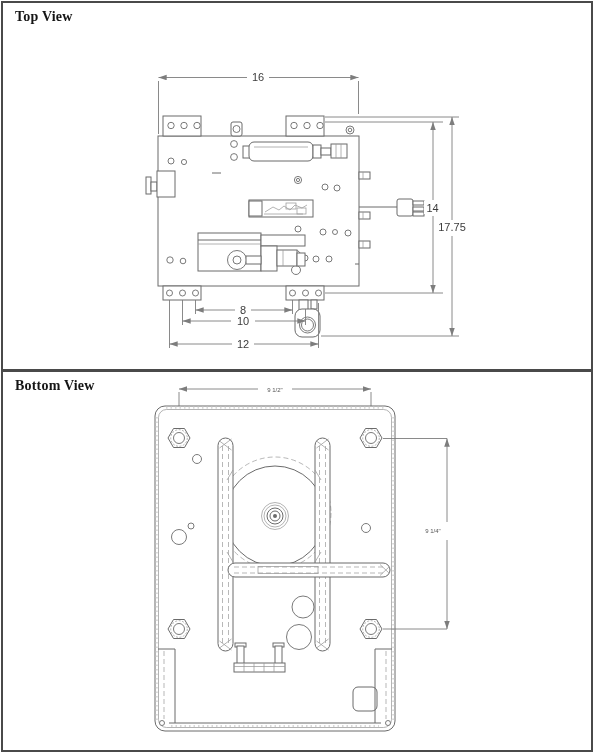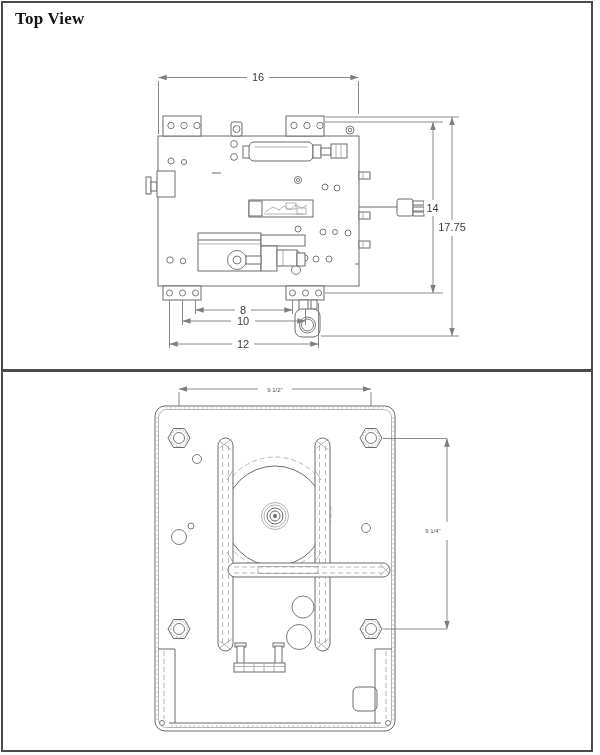--- a/index.html
+++ b/index.html
@@ -5,21 +5,21 @@
   html,body{margin:0;padding:0;background:#ffffff;}
   .page{position:relative;width:600px;height:755px;background:#fff;overflow:hidden;
         font-family:"Liberation Sans",sans-serif;}
   .frame{position:absolute;left:1px;top:1px;width:588px;height:747px;
          border:2px solid #4a4a4a;background:#fff;}
   .panel{position:relative;width:100%;}
   .panel-top{height:366px;}
   .panel-bottom{height:377px;border-top:3px solid #4a4a4a;}
   .panel h2{position:absolute;left:12px;top:6px;margin:0;z-index:3;
             font-family:"Liberation Serif",serif;font-weight:bold;
-            font-size:17px;color:#151515;letter-spacing:.2px;}
+            font-size:14px;color:#151515;letter-spacing:.2px;}
   .panel svg{position:absolute;left:0;top:0;z-index:1;}
   
   .part{fill:#ffffff;stroke:#6b6b6b;stroke-width:1;}
   .partln{fill:none;stroke:#6b6b6b;stroke-width:1;}
   .lite{fill:none;stroke:#9a9a9a;stroke-width:.75;}
   .hole{fill:#ffffff;stroke:#6b6b6b;stroke-width:.9;}
   .dim{fill:none;stroke:#7d7d7d;stroke-width:.9;}
   .dimtxt{fill:#3c3c3c;font-family:"Liberation Sans",sans-serif;font-size:11px;text-anchor:middle;}
   .dimtiny{fill:#555;font-family:"Liberation Sans",sans-serif;font-size:6px;text-anchor:middle;}
   .mask{fill:#ffffff;stroke:none;}
@@ -214,20 +214,21 @@
           <line class="dim" x1="318" y1="333" x2="456" y2="333"></line>
           <line class="dim" x1="449" y1="114" x2="449" y2="217" marker-start="url(#arrT)"></line>
           <line class="dim" x1="449" y1="233" x2="449" y2="333" marker-end="url(#arrT)"></line>
           <rect class="mask" x="433" y="217" width="32" height="14"></rect>
           <text class="dimtxt" x="449" y="228">17.75</text>
         </g>
       </svg>
     </section>
 
     <section class="panel panel-bottom">
+      <h2>Bottom View</h2>
       <svg width="588" height="377" viewBox="0 0 588 377">
         <defs>
           <marker id="arrB" markerWidth="9" markerHeight="6" refX="8.2" refY="2.8" orient="auto-start-reverse" markerUnits="userSpaceOnUse">
             <path d="M0,0 L8.2,2.8 L0,5.6 z" fill="#7d7d7d"></path>
           </marker>
         </defs>
 
         <g>
           <line class="dim" x1="176" y1="20" x2="176" y2="57"></line>
           <line class="dim" x1="368" y1="20" x2="368" y2="57"></line>

